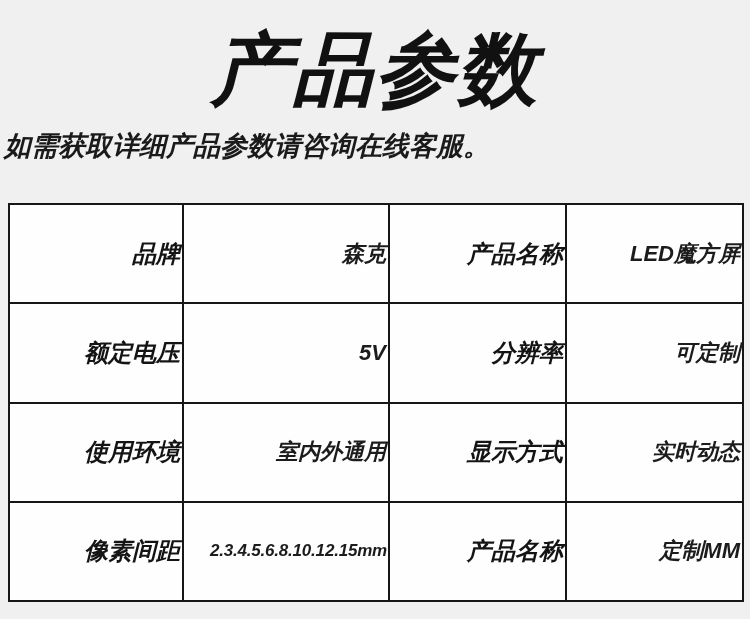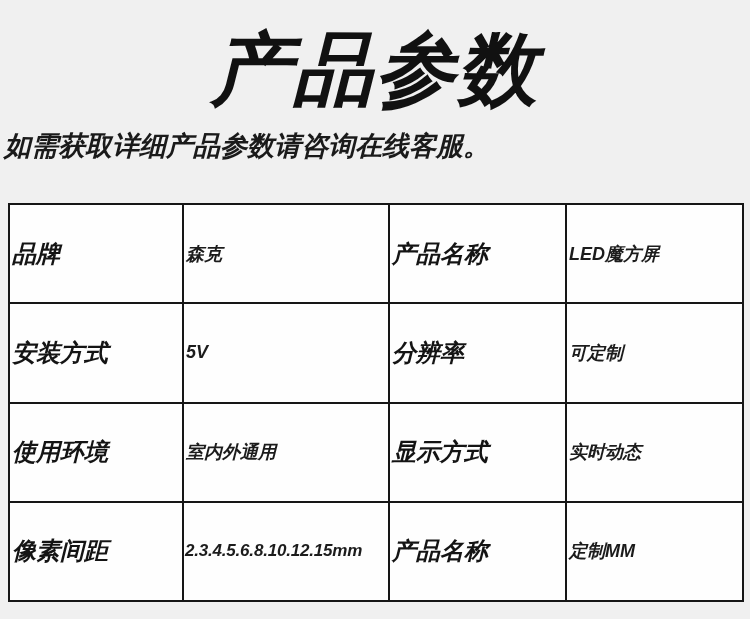--- a/index.html
+++ b/index.html
@@ -55,34 +55,34 @@
     table-layout: fixed;
     background: #ffffff;
   }
   .spec-table col.c1 { width: 174px; }
   .spec-table col.c2 { width: 206px; }
   .spec-table col.c3 { width: 177px; }
   .spec-table col.c4 { width: 177px; }
   .spec-table tr { height: 57px; }
   .spec-table td {
     border: 2px solid #161616;
-    text-align: left;
+    text-align: right;
     vertical-align: middle;
     padding: 0 2px;
     white-space: nowrap;
     overflow: hidden;
     background: #fefefe;
   }
   .spec-table td.label {
     font-size: 24px;
     font-weight: 700;
     color: #141414;
   }
   .spec-table td.value {
-    font-size: 18px;
+    font-size: 22px;
     font-weight: 700;
     color: #1c1c1c;
   }
   .spec-table tr:last-child td.value.wide {
     font-size: 17px;
     letter-spacing: -0.2px;
     padding: 0 1px;
   }
 </style>
 </head>
@@ -102,21 +102,21 @@
         <col class="c4">
     </colgroup>
     <tbody>
       <tr>
         <td class="label">品牌</td>
         <td class="value">森克</td>
         <td class="label">产品名称</td>
         <td class="value">LED魔方屏</td>
       </tr>
       <tr>
-        <td class="label">安装方式</td>
+        <td class="label">额定电压</td>
         <td class="value">5V</td>
         <td class="label">分辨率</td>
         <td class="value">可定制</td>
       </tr>
       <tr>
         <td class="label">使用环境</td>
         <td class="value">室内外通用</td>
         <td class="label">显示方式</td>
         <td class="value">实时动态</td>
       </tr>

